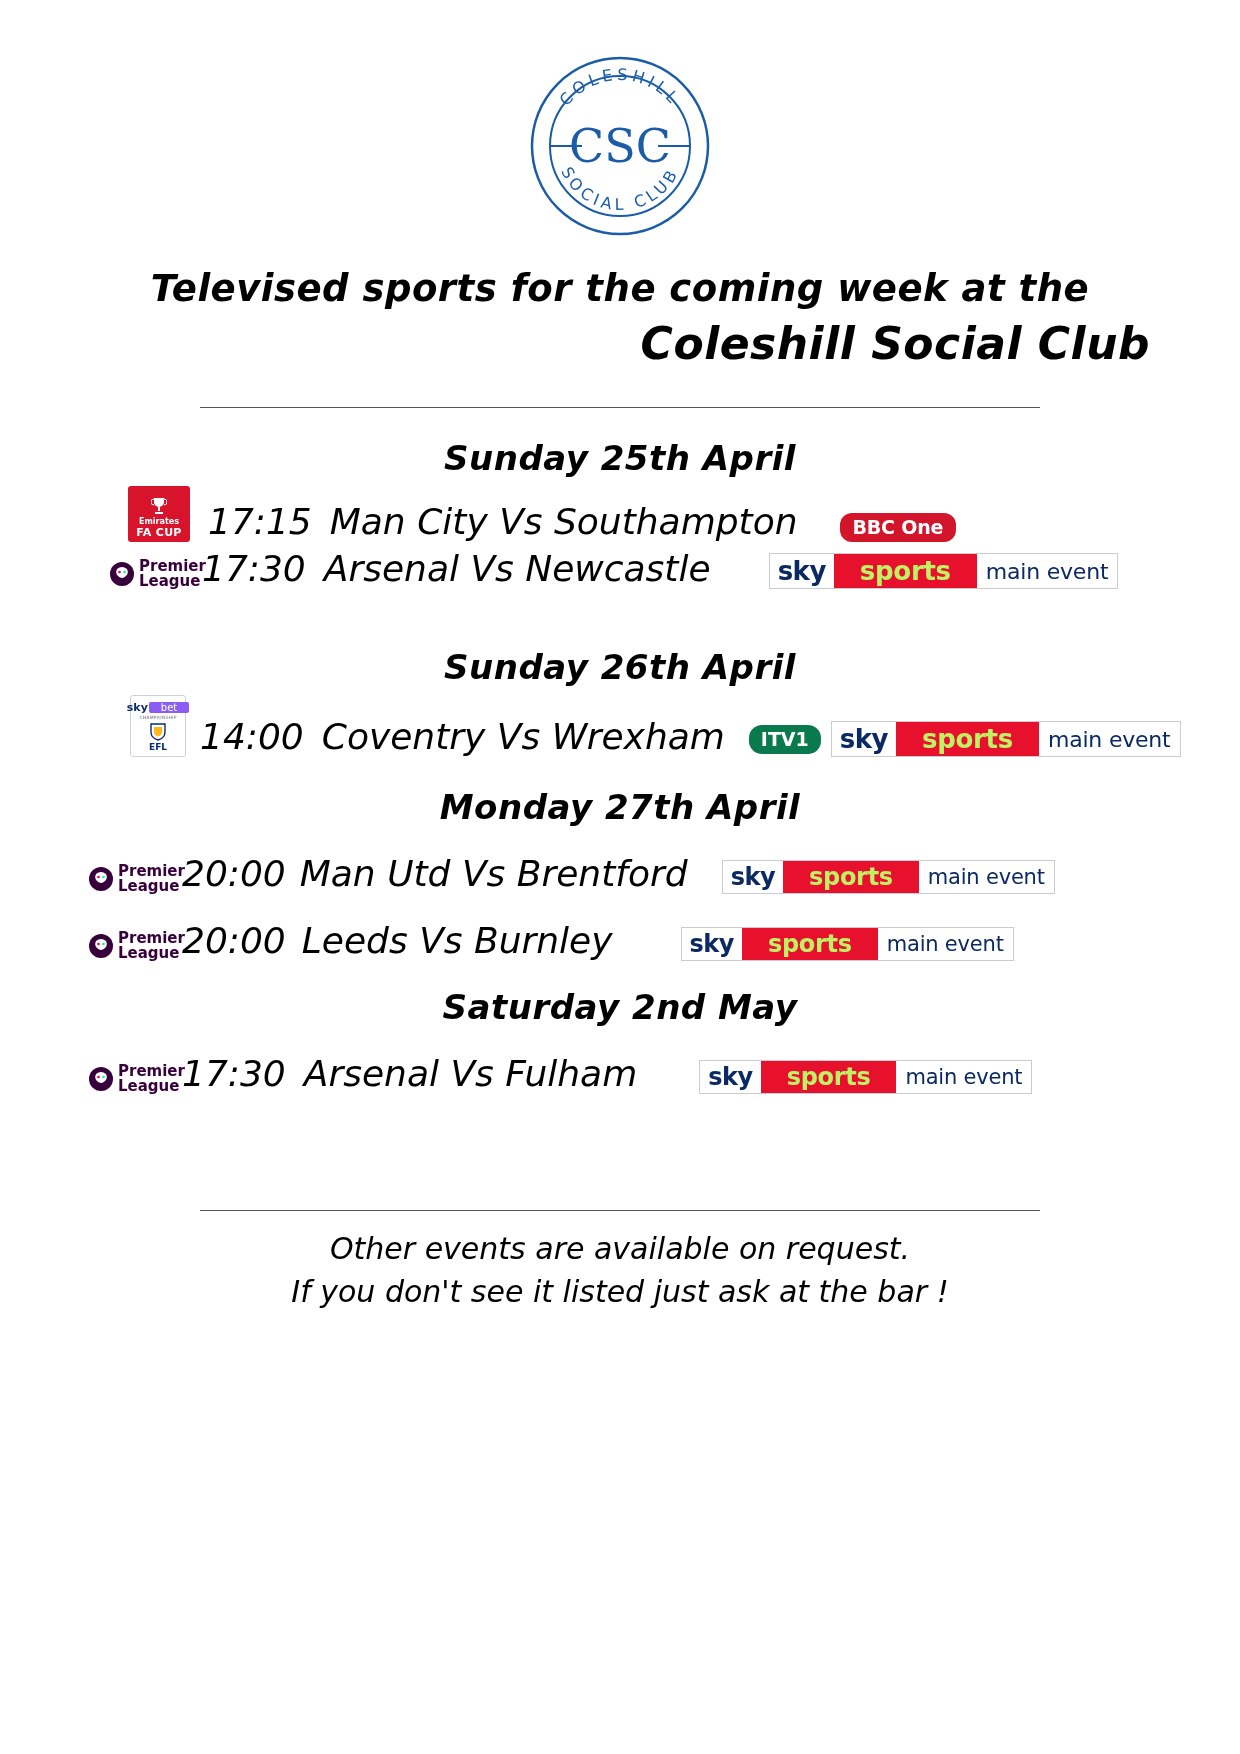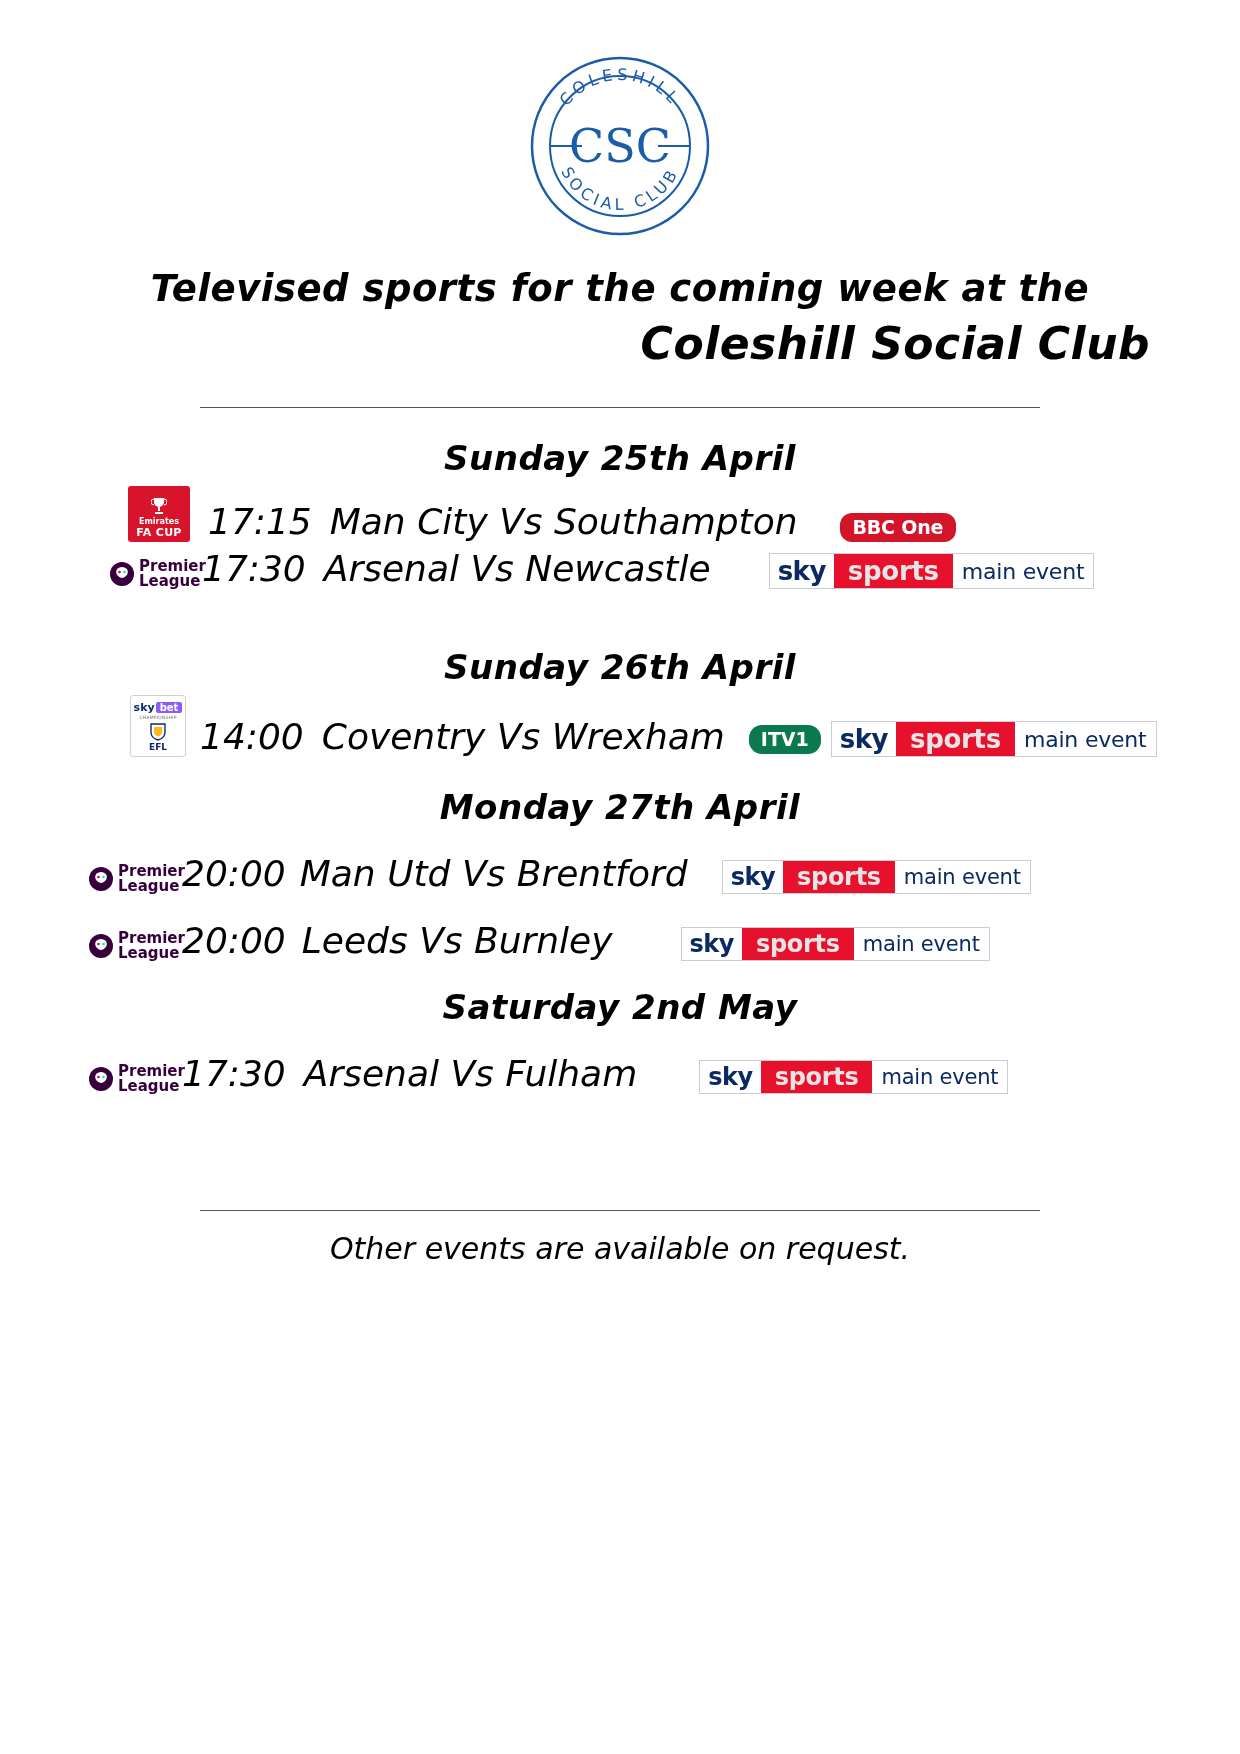--- a/index.html
+++ b/index.html
@@ -164,21 +164,21 @@
     display: flex;
     flex-direction: column;
     align-items: center;
     justify-content: center;
     box-sizing: border-box;
   }
   .efl-badge .skybet {
     display: flex; align-items: center; gap: 1px;
   }
   .efl-badge .sb-sky { font-size: 11px; font-weight: bold; color:#0a2d6e; font-family:"DejaVu Sans",sans-serif;}
-  .efl-badge .sb-bet { font-size: 10px; font-weight: bold; color:#fff; background:#8b5cf6; padding:0 4px; border-radius:2px;}
+  .efl-badge .sb-bet { font-size: 10px; font-weight: normal; color:#fff; background:#8b5cf6; padding:0 12px; border-radius:2px;}
   .efl-badge .champ { font-size: 4.5px; color:#6b7076; letter-spacing:.2px; margin-top:1px;}
   .efl-badge .shield { width: 20px; height: 20px; margin-top:1px;}
   .efl-badge .efl { font-size: 9px; font-weight:bold; color:#0a2d6e; margin-top:1px;}
 
   
   .bbcone {
     background: #d2152b;
     color: #fff;
     font-size: 19px;
     font-weight: bold;
@@ -206,22 +206,22 @@
   }
   .ssme .sky {
     display: flex; align-items: center;
     padding: 0 8px 0 8px;
     font-size: 24px; font-weight: bold; color: #0b2a63;
     font-family: "DejaVu Sans", sans-serif;
     letter-spacing: -0.5px;
   }
   .ssme .sports {
     display: flex; align-items: center;
-    background: #e8112d; color:#e5e5e5;
-    padding: 0 14px;
+    background: #e8112d; color:#bef264;
+    padding: 0 26px;
     font-size: 24px; font-weight: bold;
     font-family: "DejaVu Sans", sans-serif;
     letter-spacing: -0.3px;
   }
   .ssme .mainevent {
     display:flex; align-items:center;
     padding: 0 9px;
     font-size: 21px; color:#0b2a63;
     font-family: "DejaVu Sans", sans-serif;
     letter-spacing: -0.2px;
@@ -445,15 +445,16 @@
         </span>
       </div>
     </div>
   </div>
 
   <div style="height:110px;"></div>
   <hr class="rule-bottom">
 
   <div class="footer">
     <div>Other events are available on request.</div>
+    <div>If you don't see it listed just ask at the bar !</div>
   </div>
 
 </div>
 
 </body></html>

